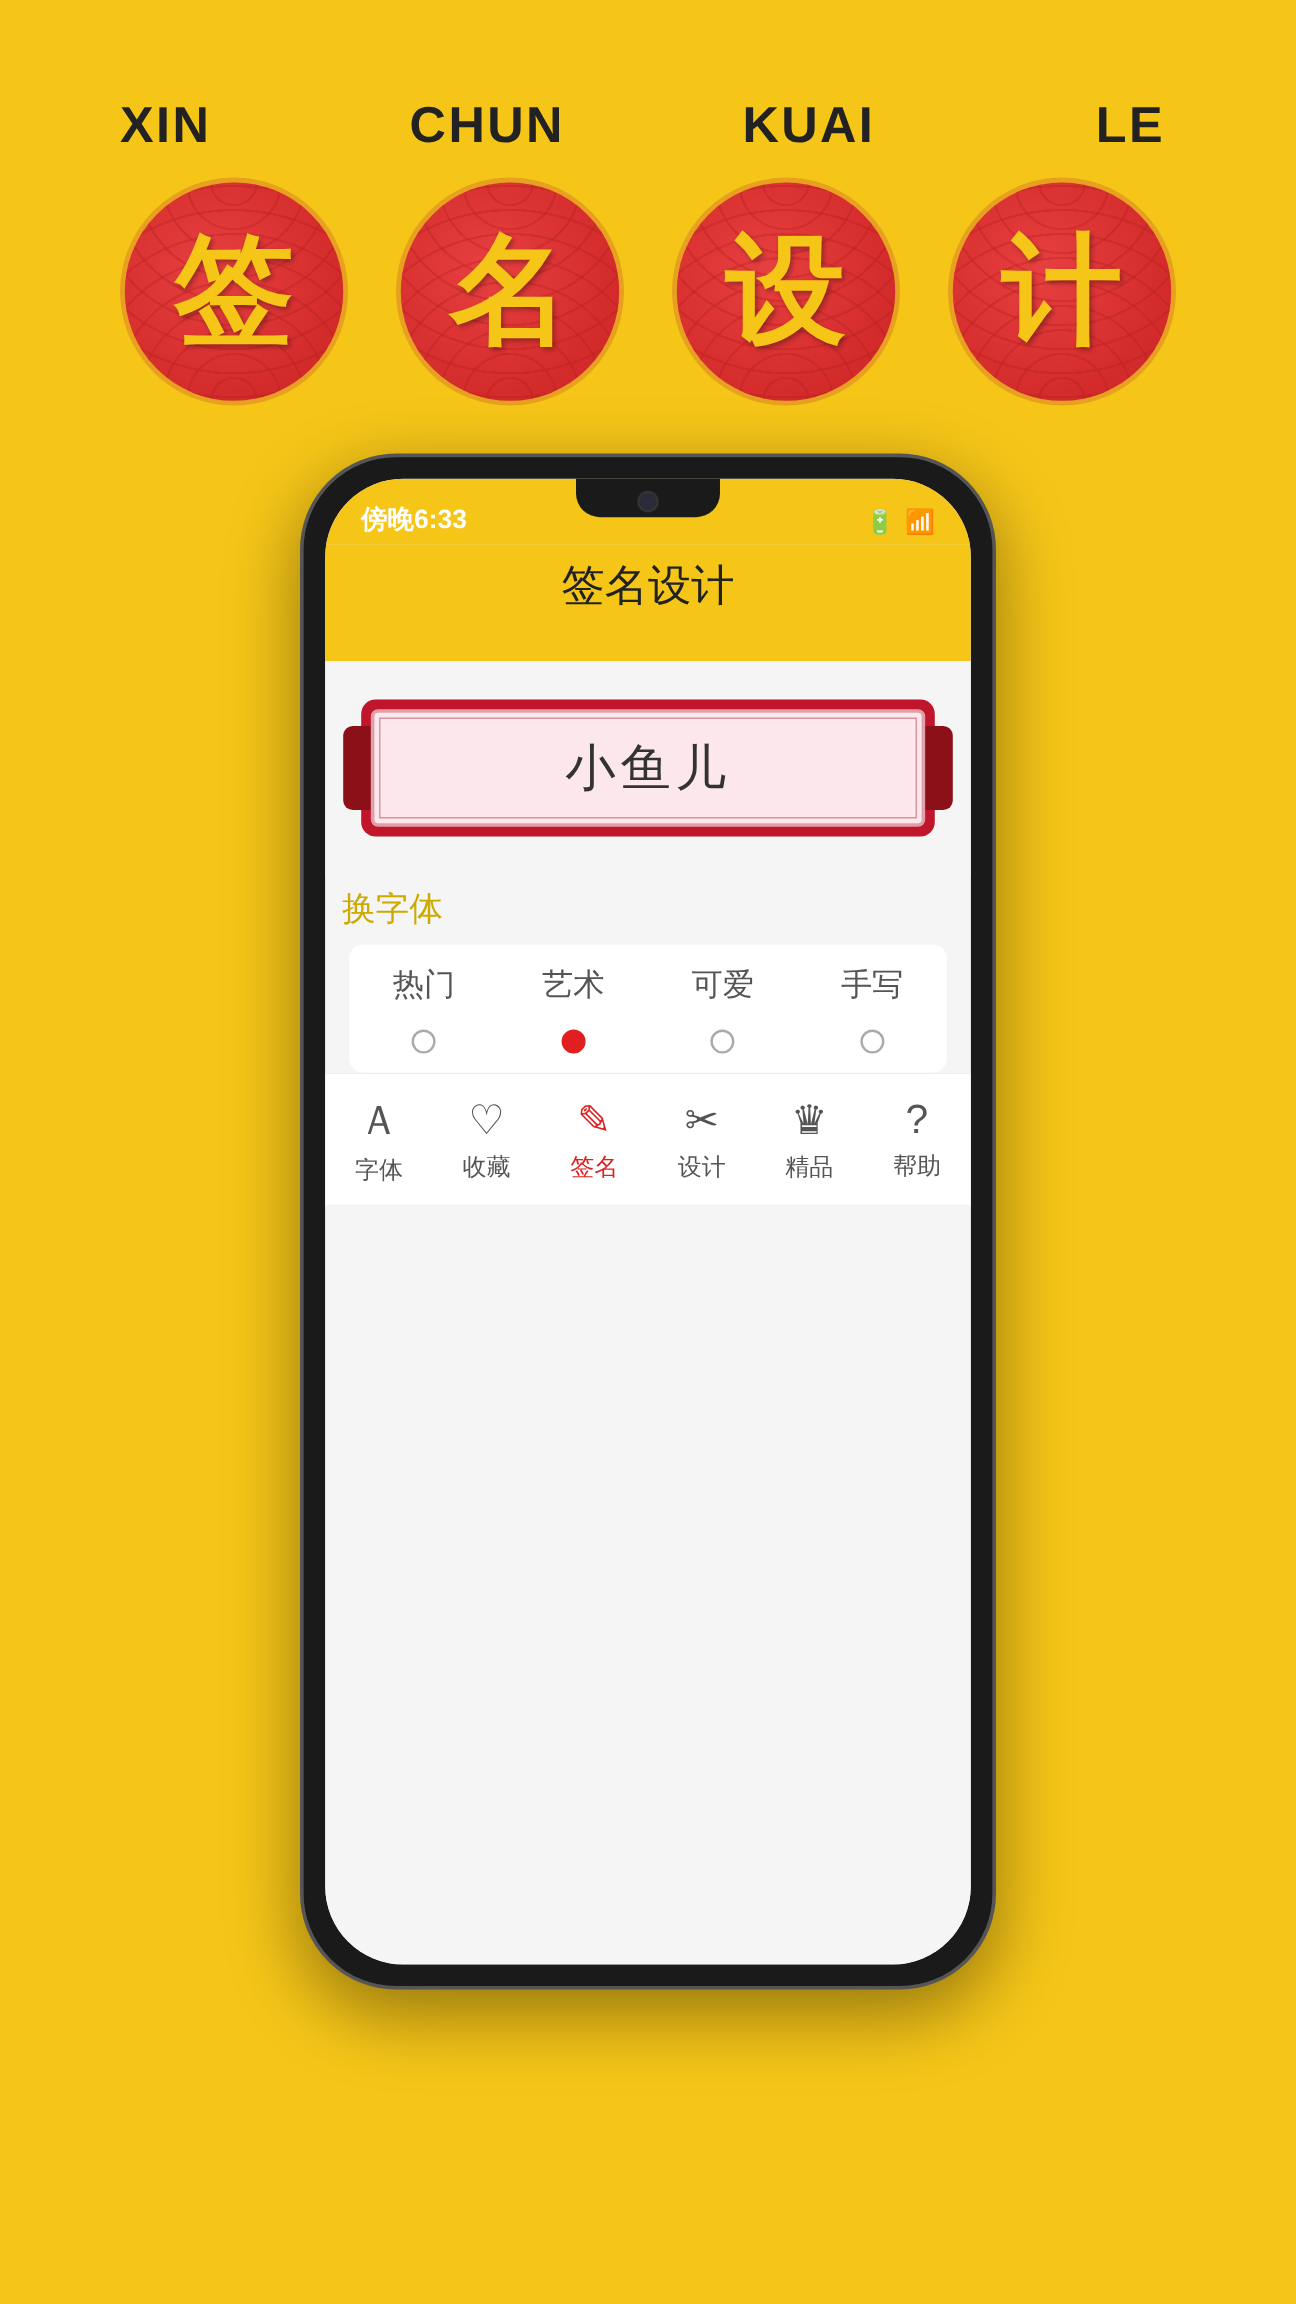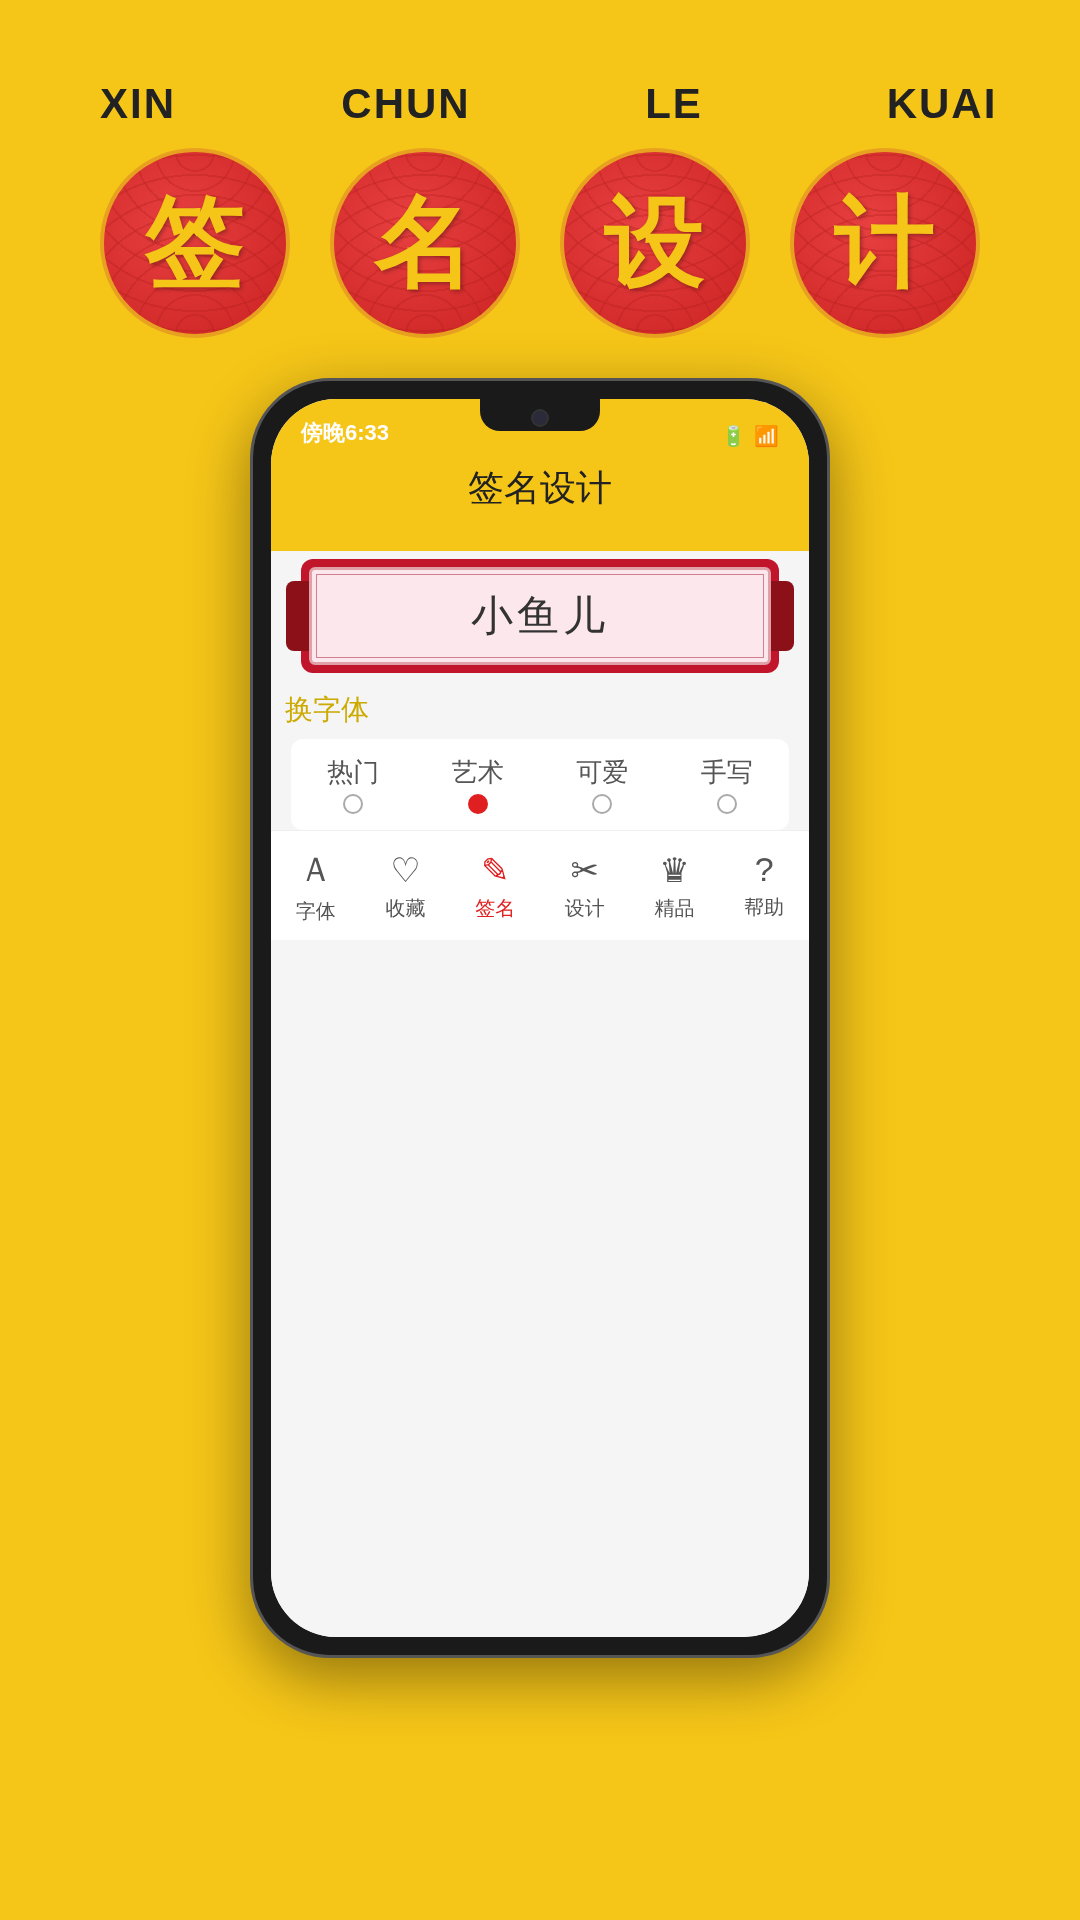--- a/index.html
+++ b/index.html
@@ -181,21 +181,21 @@
       flex: 1;
       background: #f5f5f5;
       display: flex;
       flex-direction: column;
       overflow: hidden;
     }
 
     
     .scroll-banner {
       background: #f5f5f5;
-      padding: 8px 30px;
+      padding: 32px 30px;
       display: flex;
       align-items: flex-start;
       justify-content: center;
       position: relative;
     }
 
     .scroll-decor {
       position: relative;
       width: 100%;
     }
@@ -258,21 +258,21 @@
       margin: 0 20px;
       border-radius: 12px;
       padding: 16px 0;
       justify-content: space-around;
     }
 
     .tab-item {
       display: flex;
       flex-direction: column;
       align-items: center;
-      gap: 4px;
+      gap: 20px;
     }
 
     .tab-label {
       font-size: 26px;
       color: #555;
     }
 
     .tab-dot {
       width: 20px;
       height: 20px;
@@ -381,22 +381,22 @@
       color: #e02020;
     }
   </style>
 </head>
 <body>
 
 <div class="top-section">
   <div class="pinyin-row">
     <div class="pinyin-item">XIN</div>
     <div class="pinyin-item">CHUN</div>
+    <div class="pinyin-item">KUAI</div>
     <div class="pinyin-item">LE</div>
-    <div class="pinyin-item">KUAI</div>
   </div>
 
   <div class="circles-row">
     <div class="circle">
       <div class="circle-pattern"></div>
       <span class="circle-char">签</span>
     </div>
     <div class="circle">
       <div class="circle-pattern"></div>
       <span class="circle-char">名</span>

